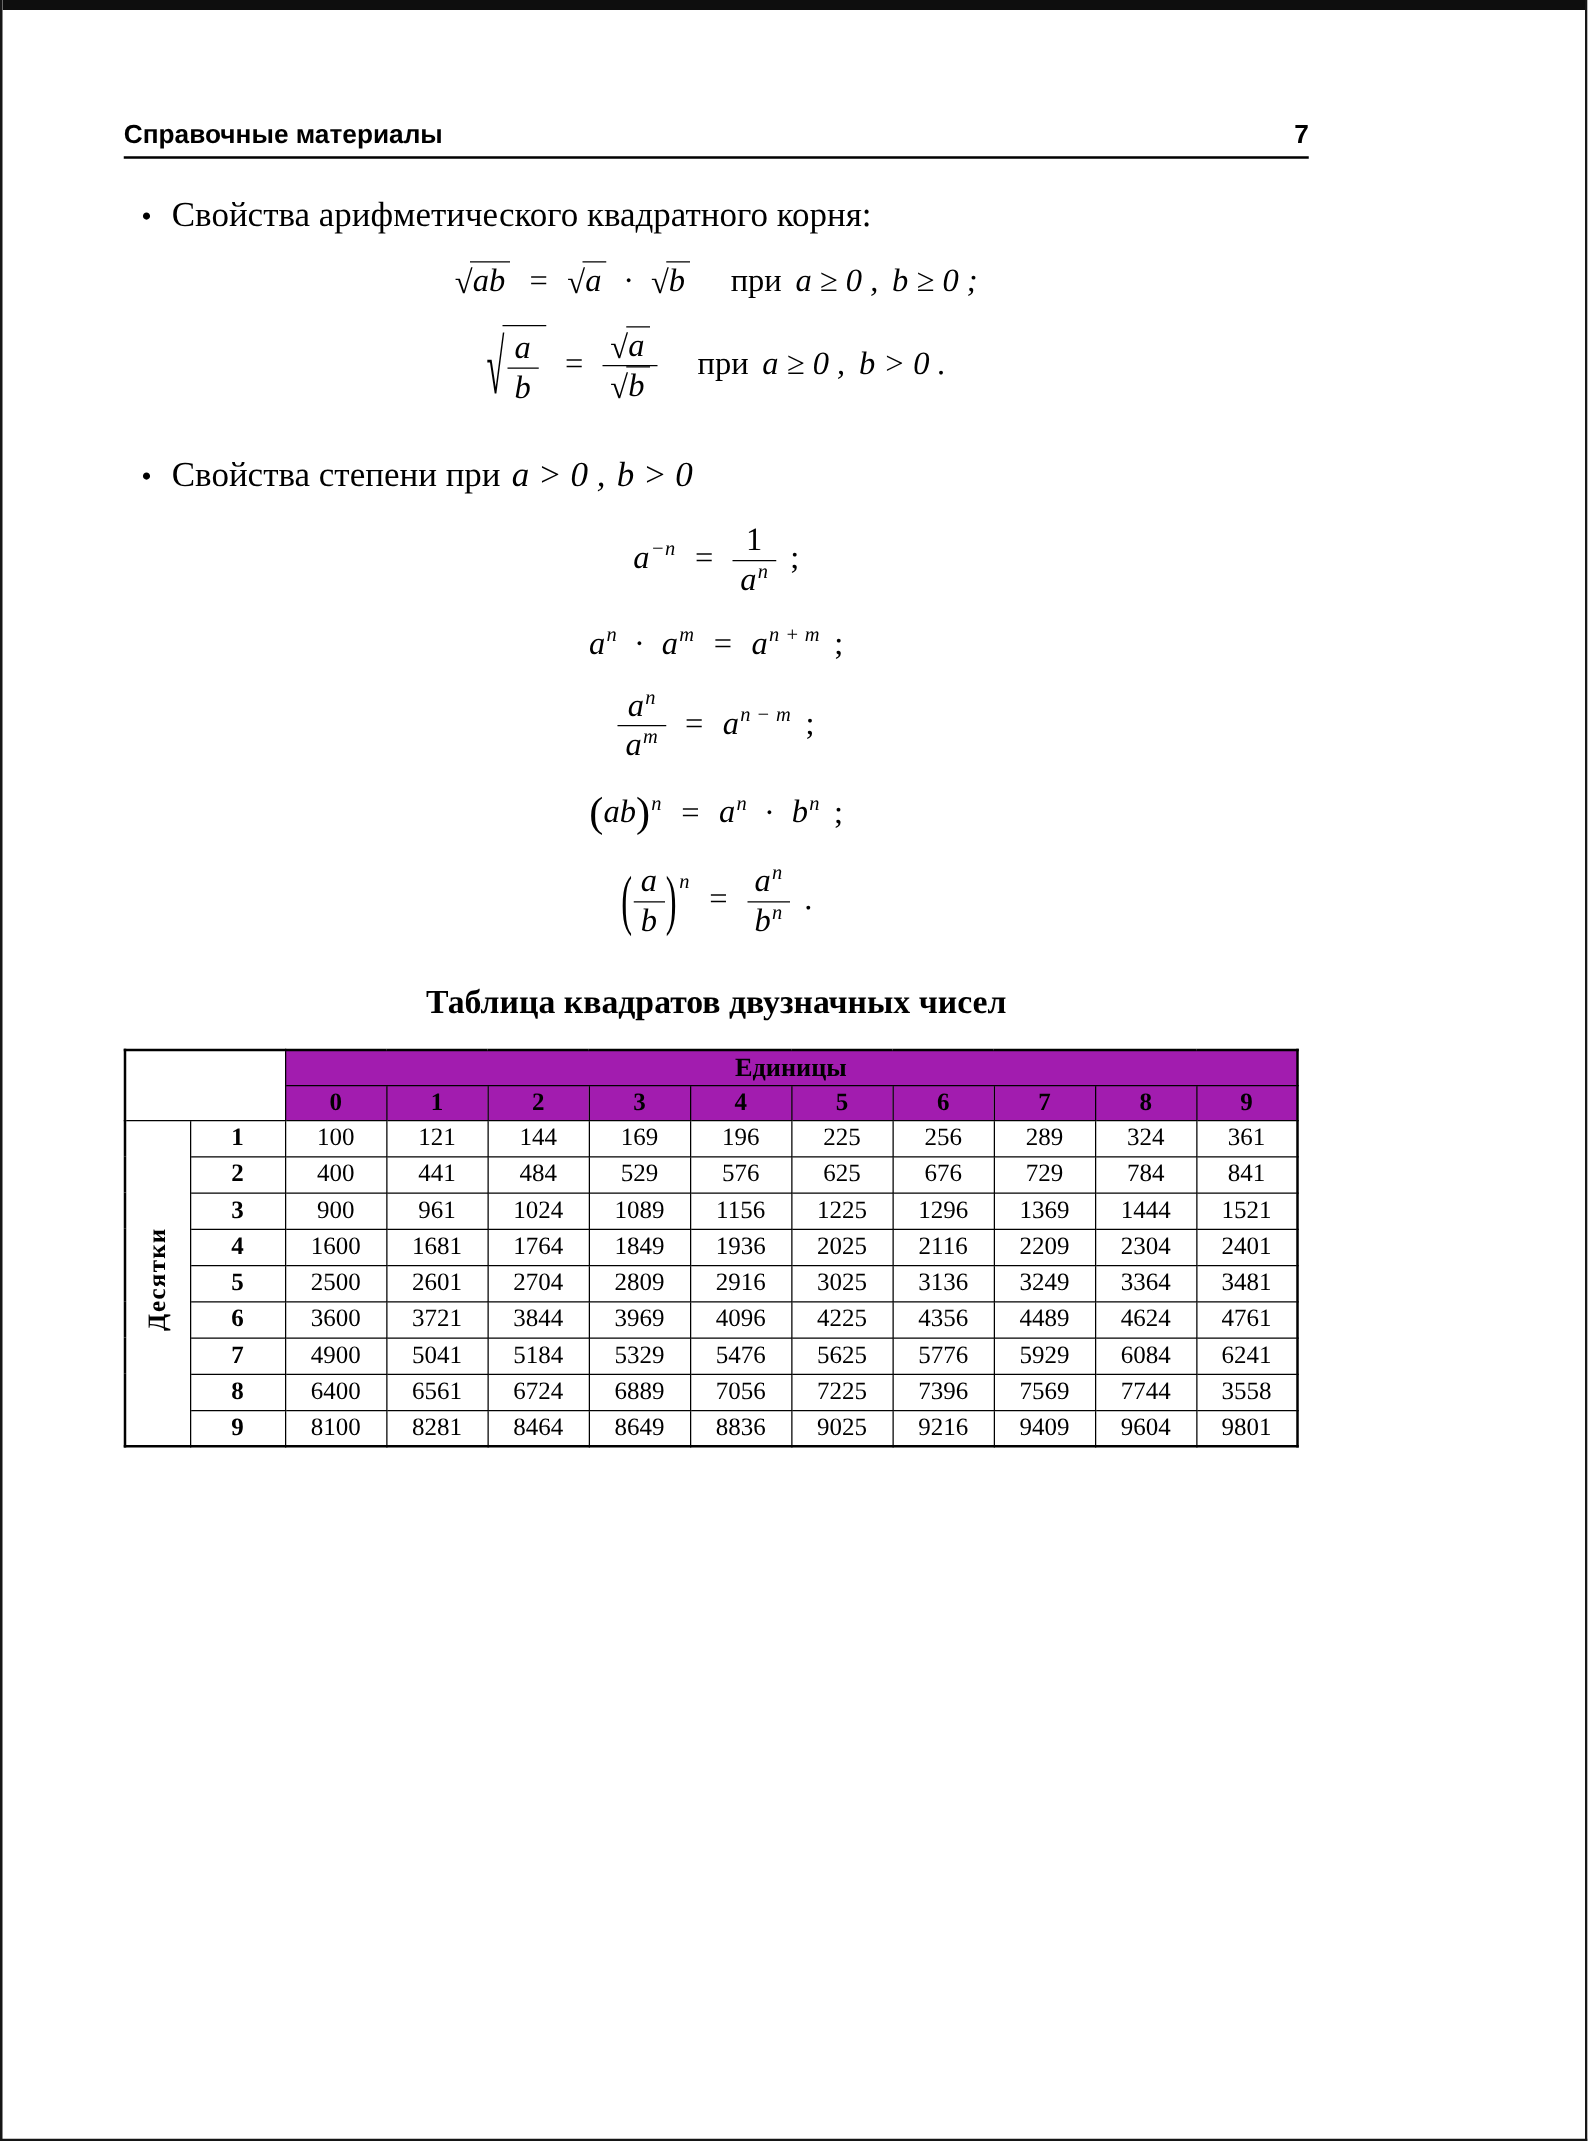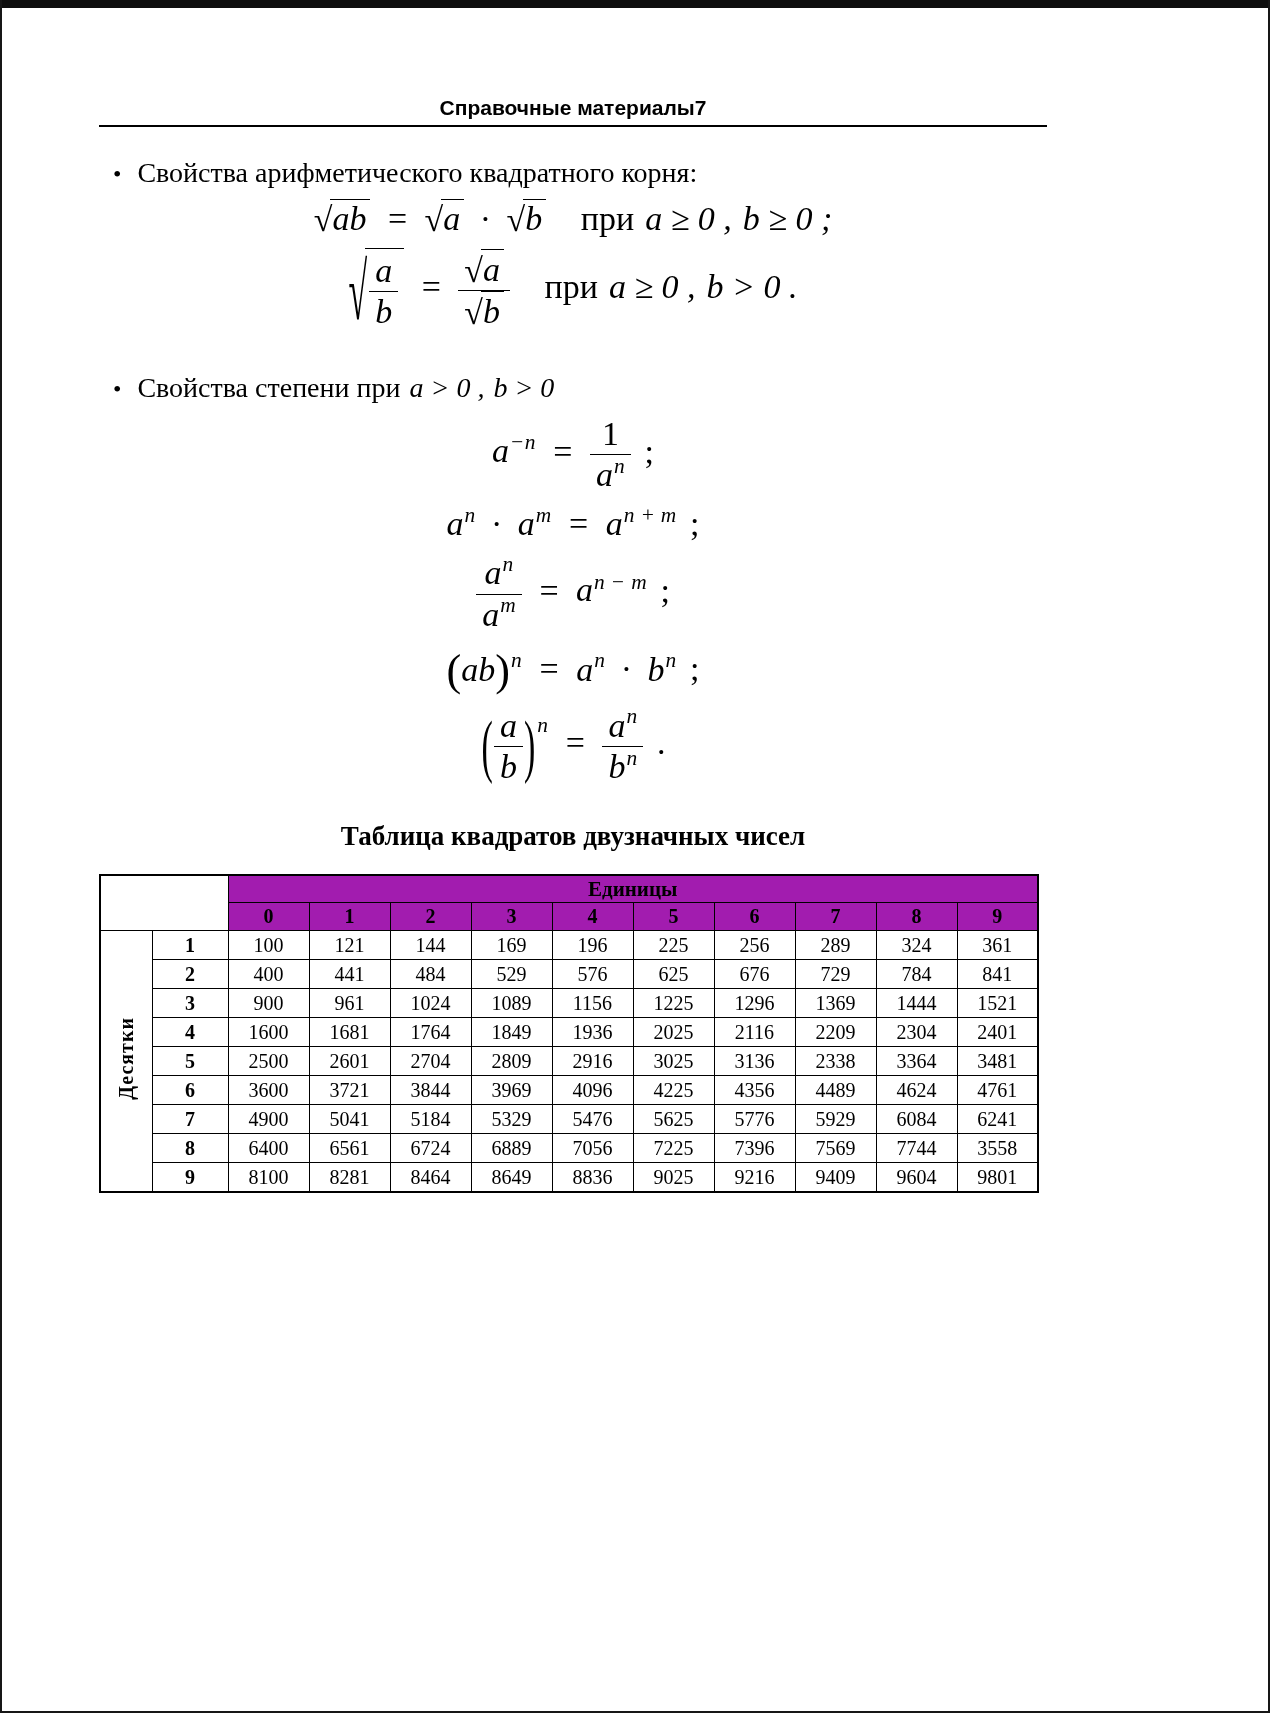--- a/index.html
+++ b/index.html
@@ -13,21 +13,21 @@
     border-right: 2px solid #161616;
     border-bottom: 2px solid #161616;
     overflow: hidden;
     color: #000;
   }
   .topbar { height: 8px; background: #0e0e0e; width: 100%; }
   .content { margin-left: 97px; width: 948px; padding-top: 88px; }
 
   
   .page-header {
-    display: flex; justify-content: center; align-items: baseline;
+    display: flex; justify-content: space-between; align-items: baseline;
     font-family: "Liberation Sans", sans-serif;
     font-weight: bold; font-size: 21px;
     border-bottom: 2px solid #000;
     padding-bottom: 5px;
     margin-bottom: 30px;
   }
 
   
   .bullet-row {
     display: flex; align-items: baseline;
@@ -36,22 +36,22 @@
     padding-left: 14px;
     margin: 0 0 6px 0;
   }
   .bullet { margin-right: 16px; font-size: 24px; }
   .bullet-text .math { font-style: italic; margin-left: 9px; text-align: right; }
 
   
   .formulas { text-align: center; }
   .formula {
     font-family: "Liberation Serif", serif;
-    font-size: 34px;
-    margin: 10px 0;
+    font-size: 26px;
+    margin: 20px 0;
     white-space: nowrap;
   }
   .math { font-style: italic; }
   .up { font-style: normal; }
   .op { font-style: normal; padding: 0 9px; }
   .dot { font-style: normal; padding: 0 7px; }
   .end { font-style: normal; padding-left: 5px; }
   .sup {
     display: inline-block; font-size: 63%; font-style: italic;
     position: relative; top: -0.62em; padding-left: 1px; letter-spacing: .3px;
@@ -284,21 +284,21 @@
           </tr>
           <tr>
             <th class="tens-digit">5</th>
             <td class="sq">2500</td>
             <td class="sq">2601</td>
             <td class="sq">2704</td>
             <td class="sq">2809</td>
             <td class="sq">2916</td>
             <td class="sq">3025</td>
             <td class="sq">3136</td>
-            <td class="sq">2338</td>
+            <td class="sq">3249</td>
             <td class="sq">3364</td>
             <td class="sq">3481</td>
           </tr>
           <tr>
             <th class="tens-digit">6</th>
             <td class="sq">3600</td>
             <td class="sq">3721</td>
             <td class="sq">3844</td>
             <td class="sq">3969</td>
             <td class="sq">4096</td>

